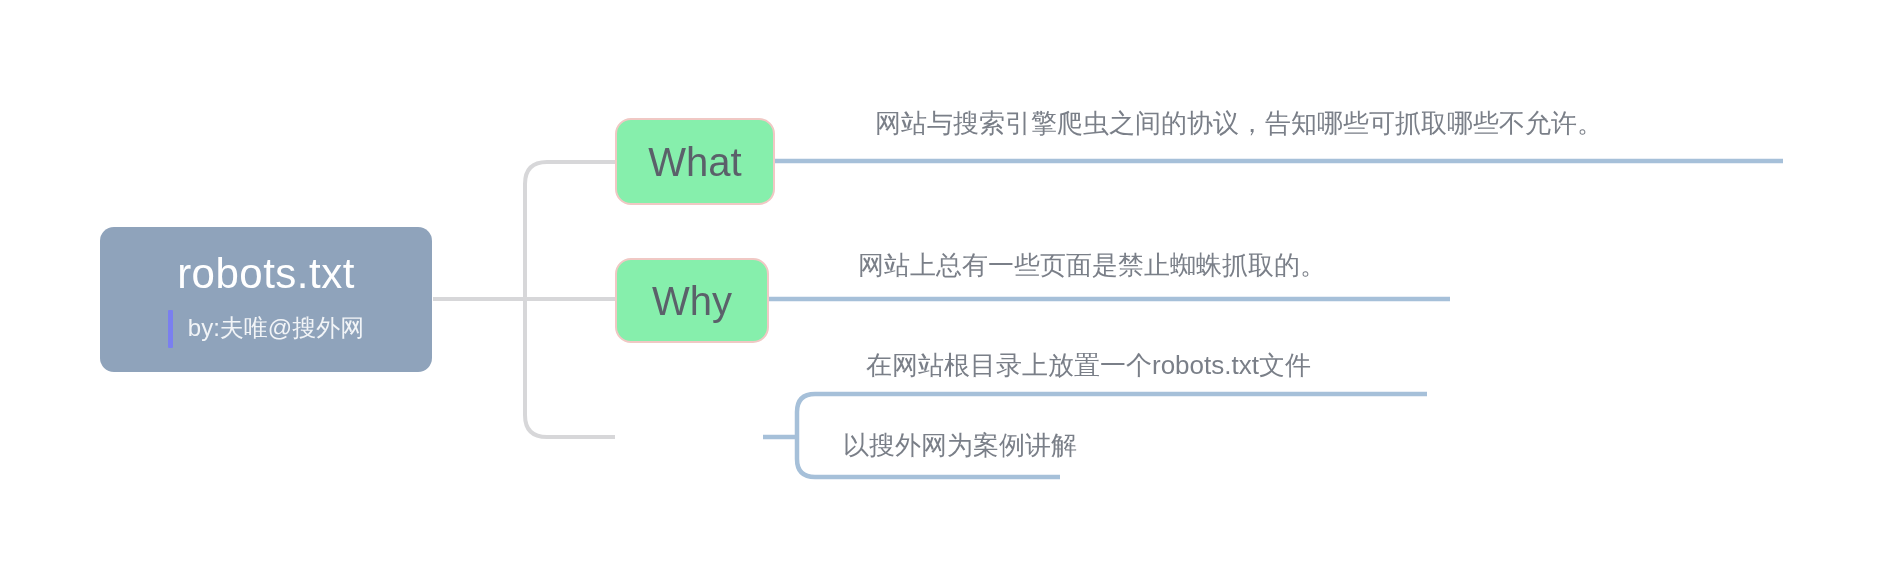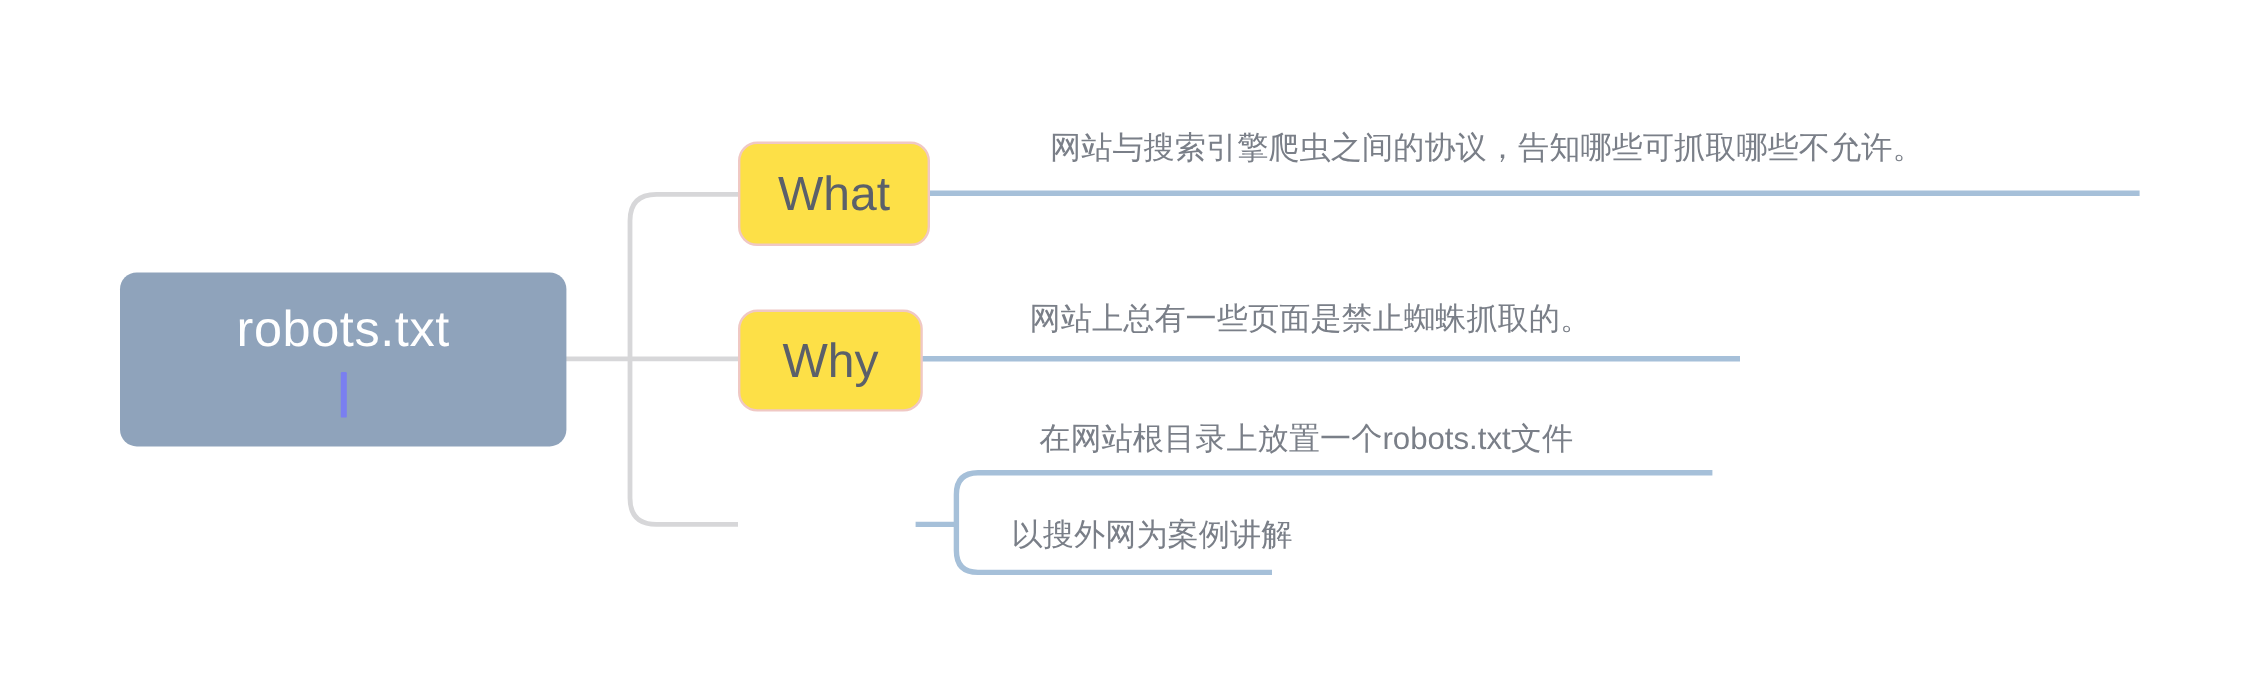--- a/index.html
+++ b/index.html
@@ -18,21 +18,21 @@
   .connectors {
     position: absolute;
     left: 0; top: 0;
     width: 1882px;
     height: 582px;
     pointer-events: none;
   }
   .root-node {
     position: absolute;
     left: 100px; top: 227px;
-    width: 372px; height: 145px;
+    width: 332px; height: 145px;
     background: #8fa3bb;
     border-radius: 14px;
     display: flex;
     flex-direction: column;
     align-items: center;
     justify-content: center;
     gap: 12px;
     box-sizing: border-box;
     cursor: default;
   }
@@ -53,21 +53,21 @@
     background: #7a7ff0;
     border-radius: 1px;
   }
   .root-subtitle {
     color: rgba(255,255,255,0.88);
     font-size: 24px;
     line-height: 1.2;
   }
   .topic-node {
     position: absolute;
-    background: #fde047;
+    background: #86efac;
     border: 2px solid #f0c8c4;
     border-radius: 16px;
     display: flex;
     align-items: center;
     justify-content: center;
     box-sizing: border-box;
     cursor: default;
   }
   .topic-label {
     color: #5b606a;
@@ -103,20 +103,21 @@
     <path d="M 775 161 H 1783" stroke="#a6c0d9" stroke-width="4.5"></path>
     <path d="M 760 299 H 1450" stroke="#a6c0d9" stroke-width="4.5"></path>
     <path d="M 763 437 H 799" stroke="#a6c0d9" stroke-width="4.5"></path>
     <path d="M 1427 394 H 815 Q 797 394 797 412 V 459 Q 797 477 815 477 H 1060" stroke="#a6c0d9" stroke-width="4.5"></path>
   </svg>
 
   <div class="root-node">
     <div class="root-title">robots.txt</div>
     <div class="root-subtitle-row">
       <div class="accent-bar"></div>
+      <div class="root-subtitle">by:夫唯@搜外网</div>
     </div>
   </div>
 
   <div class="topic-node topic-what">
     <span class="topic-label">What</span>
   </div>
   <div class="topic-node topic-why">
     <span class="topic-label">Why</span>
   </div>
 

